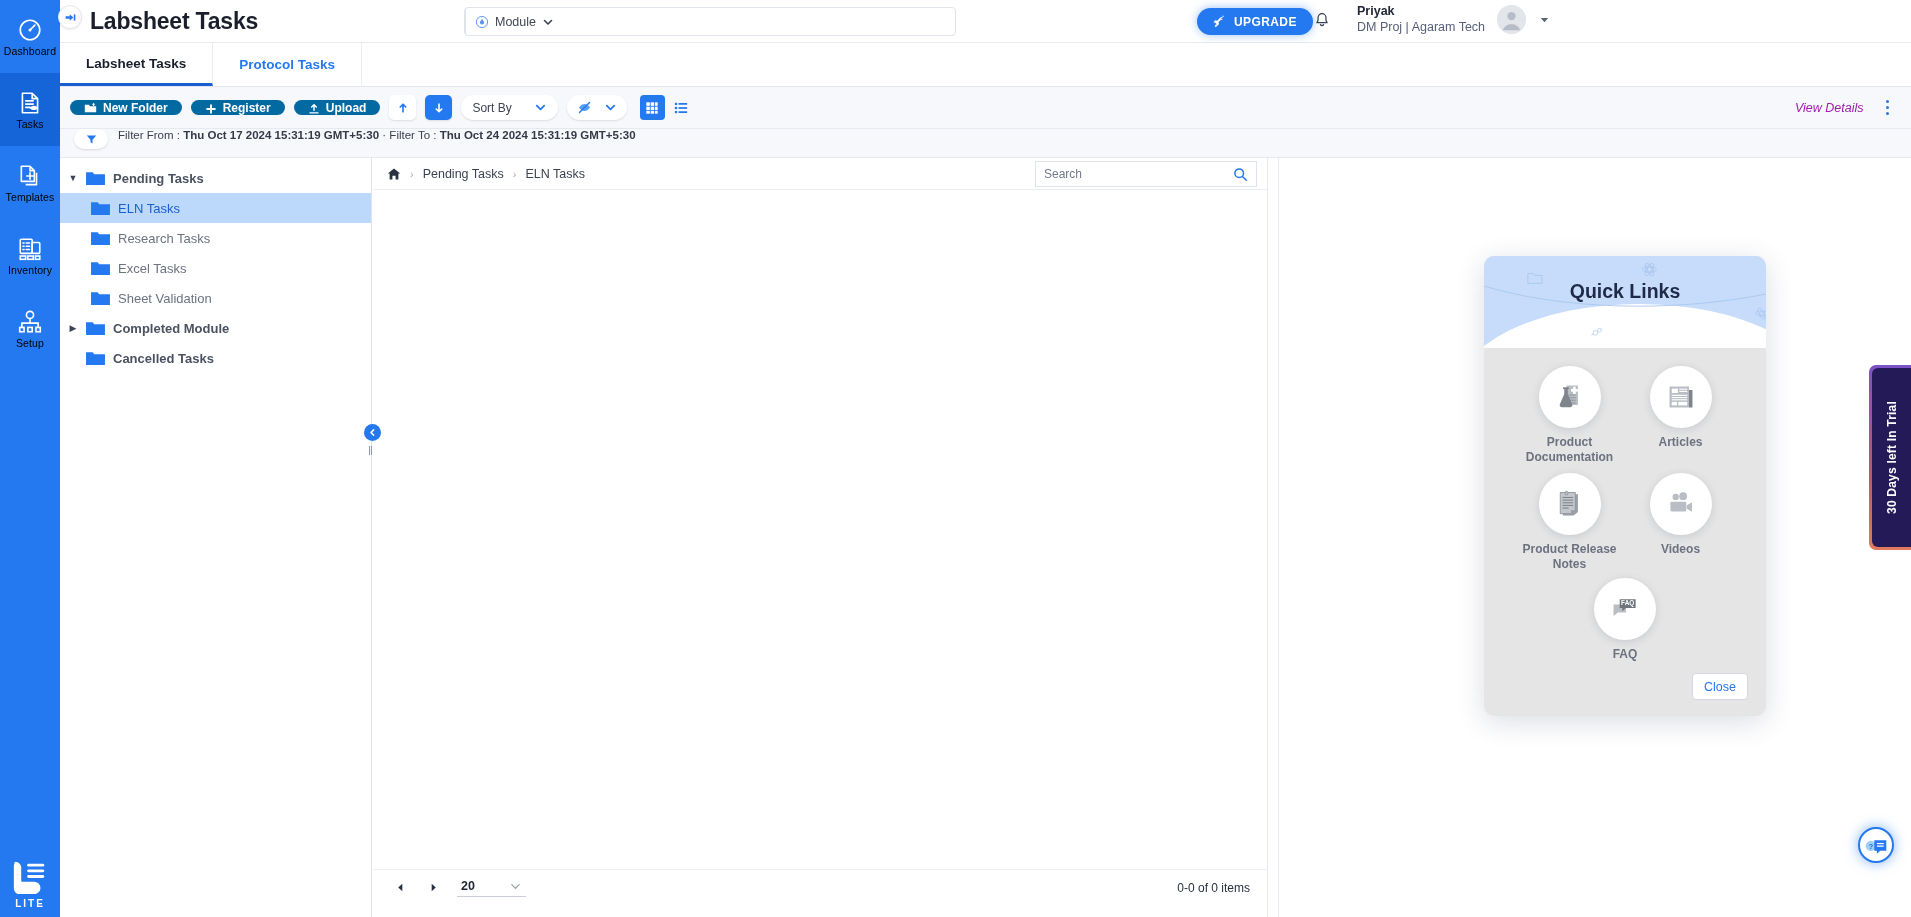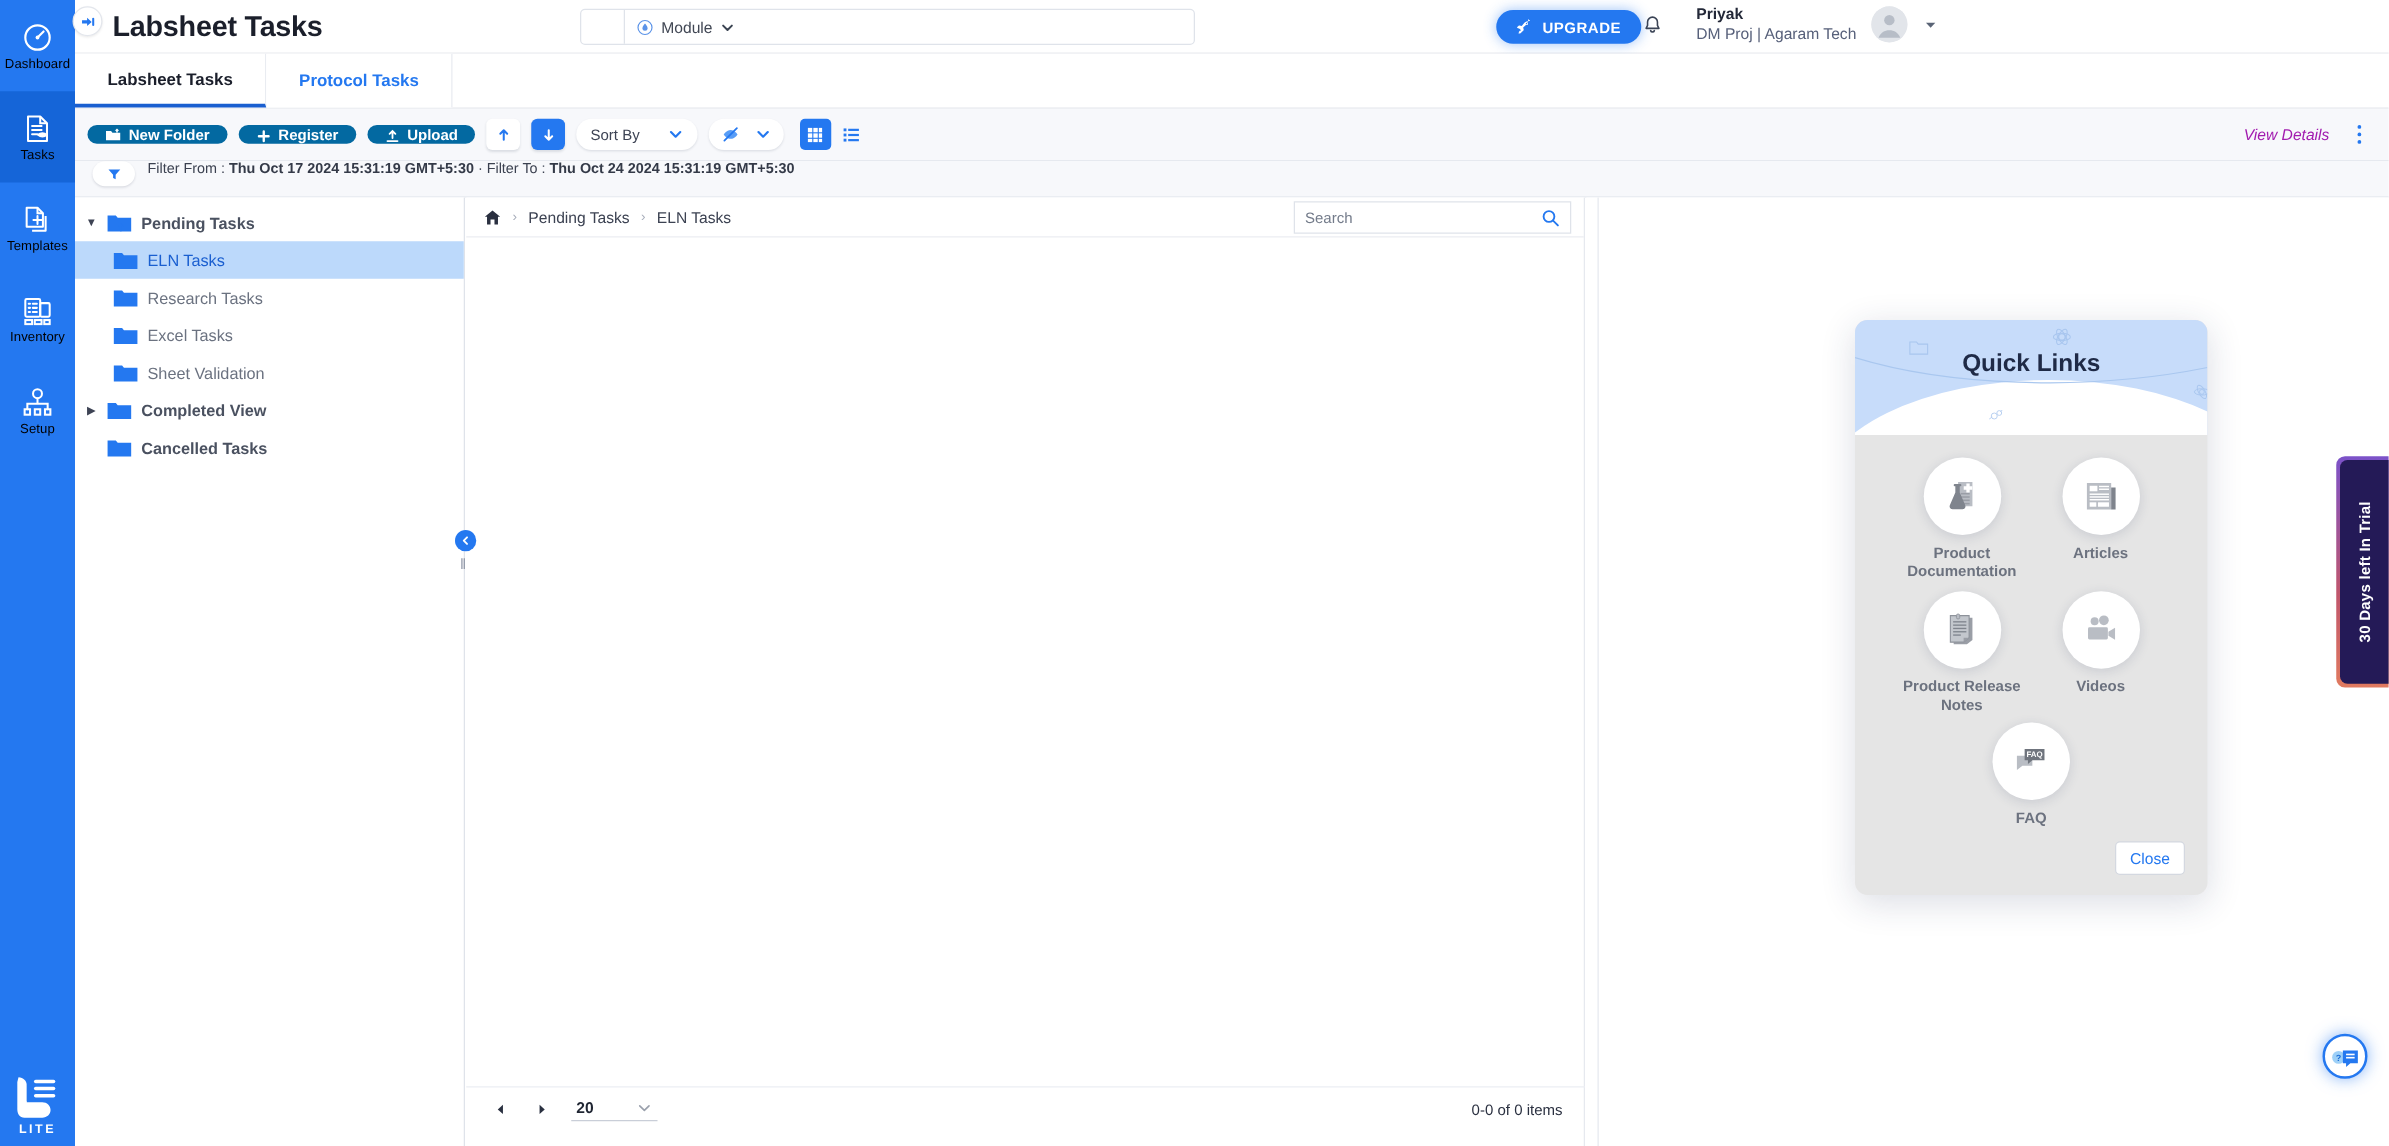--- a/index.html
+++ b/index.html
@@ -49,21 +49,21 @@
     display: flex; border: 1px solid #dfe3ea; border-radius: 4px; background: #fff;
   }
   .search-field { flex: 1; display: flex; align-items: center; gap: 7px; padding: 0 10px; }
   .search-field input {
     border: none; outline: none; font-size: 12.5px; color: #3a3f4b;
     font-family: "Liberation Sans", sans-serif; width: 100%; background: transparent;
   }
   .search-field input::placeholder { color: #9aa0ac; }
   .module-sel {
     display: flex; align-items: center; gap: 6px; padding: 0 9px;
-    border-left: 1px solid #dfe3ea; font-size: 12.5px; color: #414754; cursor: pointer; margin-left: 34px;
+    border-left: 1px solid #dfe3ea; font-size: 12.5px; color: #414754; cursor: pointer;
   }
   .upgrade-btn {
     position: absolute; left: 1137px; top: 8px; height: 27px; padding: 0 16px;
     background: #2478f0; color: #fff; border: none; border-radius: 14px;
     font-size: 12px; font-weight: 700; letter-spacing: .4px; cursor: pointer;
     display: flex; align-items: center; gap: 8px;
     box-shadow: 0 0 10px rgba(36,120,240,.45);
     font-family: "Liberation Sans", sans-serif;
   }
   .bell { position: absolute; left: 1253px; top: 11px; cursor: pointer; }
@@ -580,21 +580,21 @@
       <span class="tlabel">Sheet Validation</span>
     </div>
 
     <div class="tnode root">
       <span class="twist">▶</span>
       <span>
         <svg viewBox="0 0 22 18" width="21" height="17" fill="#2478f0">
             <path d="M1 2.5h7l1.6 2H21V16H1z"></path>
           </svg>
       </span>
-      <span class="tlabel">Completed View</span>
+      <span class="tlabel">Completed Module</span>
     </div>
 
     <div class="tnode root">
       <span class="twist"></span>
       <span>
         <svg viewBox="0 0 22 18" width="21" height="17" fill="#2478f0">
             <path d="M1 2.5h7l1.6 2H21V16H1z"></path>
           </svg>
       </span>
       <span class="tlabel">Cancelled Tasks</span>

